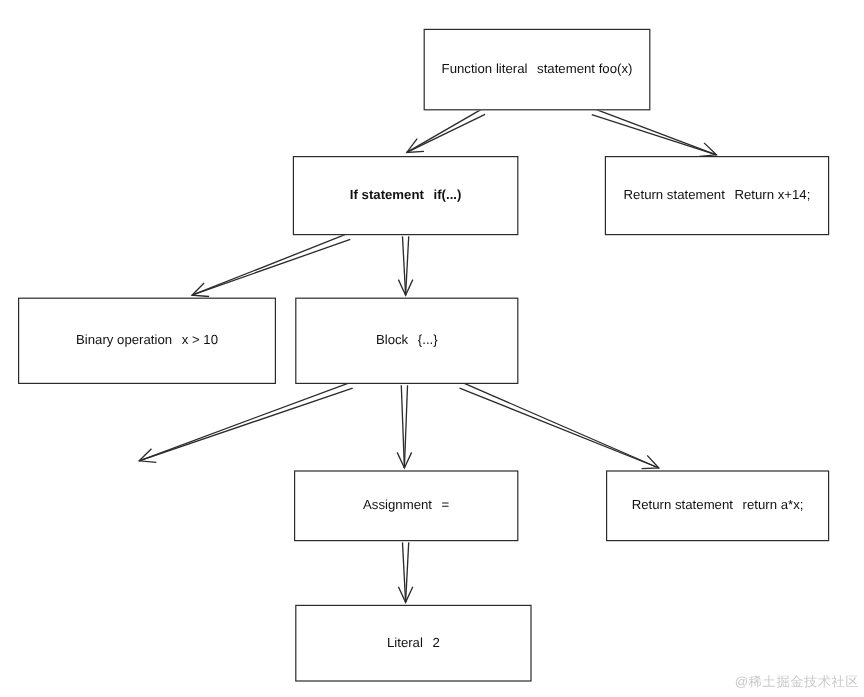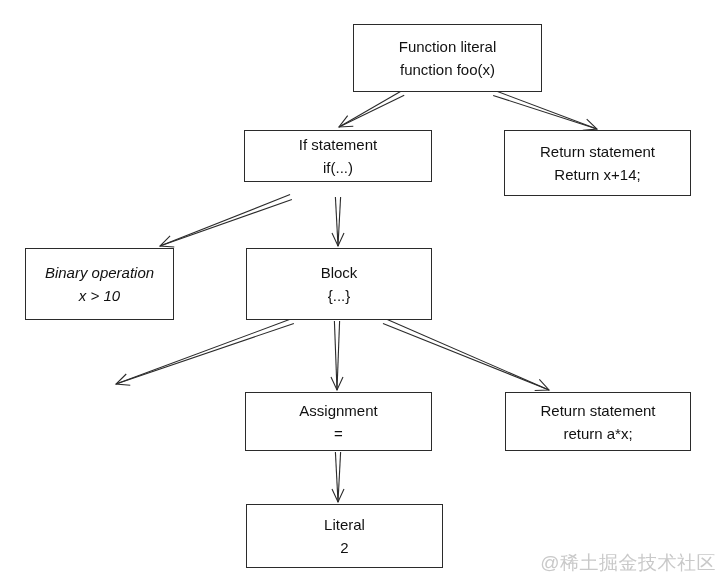--- a/index.html
+++ b/index.html
@@ -18,44 +18,44 @@
   }
   .edges{
     position:absolute;left:0;top:0;width:720px;height:581px;
     pointer-events:none;
   }
   .node{
     position:absolute;
     box-sizing:border-box;
     border:1px solid var(--border);
     background:var(--bg);
-    display:flex;flex-direction:column;
+    display:flex;flex-direction:row;
     align-items:center;justify-content:center;
     gap:8px;
     text-align:center;
     color:var(--text);
-    font-size:15px;
+    font-size:11px;
     line-height:1;
   }
   .node span{white-space:nowrap;}
   
   .n-function-literal        {left:353px;top:24px; width:189px;height:68px;}
-  .n-if-statement            {left:244px;top:130px;width:188px;height:52px;}
+  .n-if-statement            {left:244px;top:130px;width:188px;height:66px;font-weight:bold;}
   .n-return-statement-top    {left:504px;top:130px;width:187px;height:66px;}
-  .n-binary-operation        {left:25px; top:248px;width:149px;height:72px;font-style:italic;}
+  .n-binary-operation        {left:15px; top:248px;width:215px;height:72px;}
   .n-block                   {left:246px;top:248px;width:186px;height:72px;}
   .n-variable-declaration    {left:21px; top:385px;width:186px;height:65px;}
   .n-assignment              {left:245px;top:392px;width:187px;height:59px;}
   .n-return-statement-bottom {left:505px;top:392px;width:186px;height:59px;}
   .n-literal                 {left:246px;top:504px;width:197px;height:64px;}
   .watermark{
     position:absolute;
     right:4px;bottom:5px;
     color:var(--watermark);
-    font-size:19px;
+    font-size:11px;
     letter-spacing:0.5px;
   }
 </style>
 </head>
 <body>
 
 <div class="canvas">
 
   <svg class="edges" id="edges-svg" viewBox="0 0 720 581" xmlns="http://www.w3.org/2000/svg">
       <g>
@@ -95,21 +95,21 @@
       </g>
       <g>
         <path d="M 335.4 452 L 338 502" fill="none" stroke="#2b2b2b" stroke-width="1.1"></path>
         <path d="M 340.6 452 L 338 502" fill="none" stroke="#2b2b2b" stroke-width="1.1"></path>
         <path d="M 332 489 L 338 502 L 344 489" fill="none" stroke="#2b2b2b" stroke-width="1.1"></path>
       </g>
     </svg>
 
   <div class="node n-function-literal">
     <span>Function literal</span>
-    <span>function foo(x)</span>
+    <span>statement foo(x)</span>
   </div>
 
   <div class="node n-if-statement">
     <span>If statement</span>
     <span>if(...)</span>
   </div>
 
   <div class="node n-return-statement-top">
     <span>Return statement</span>
     <span>Return x+14;</span>

